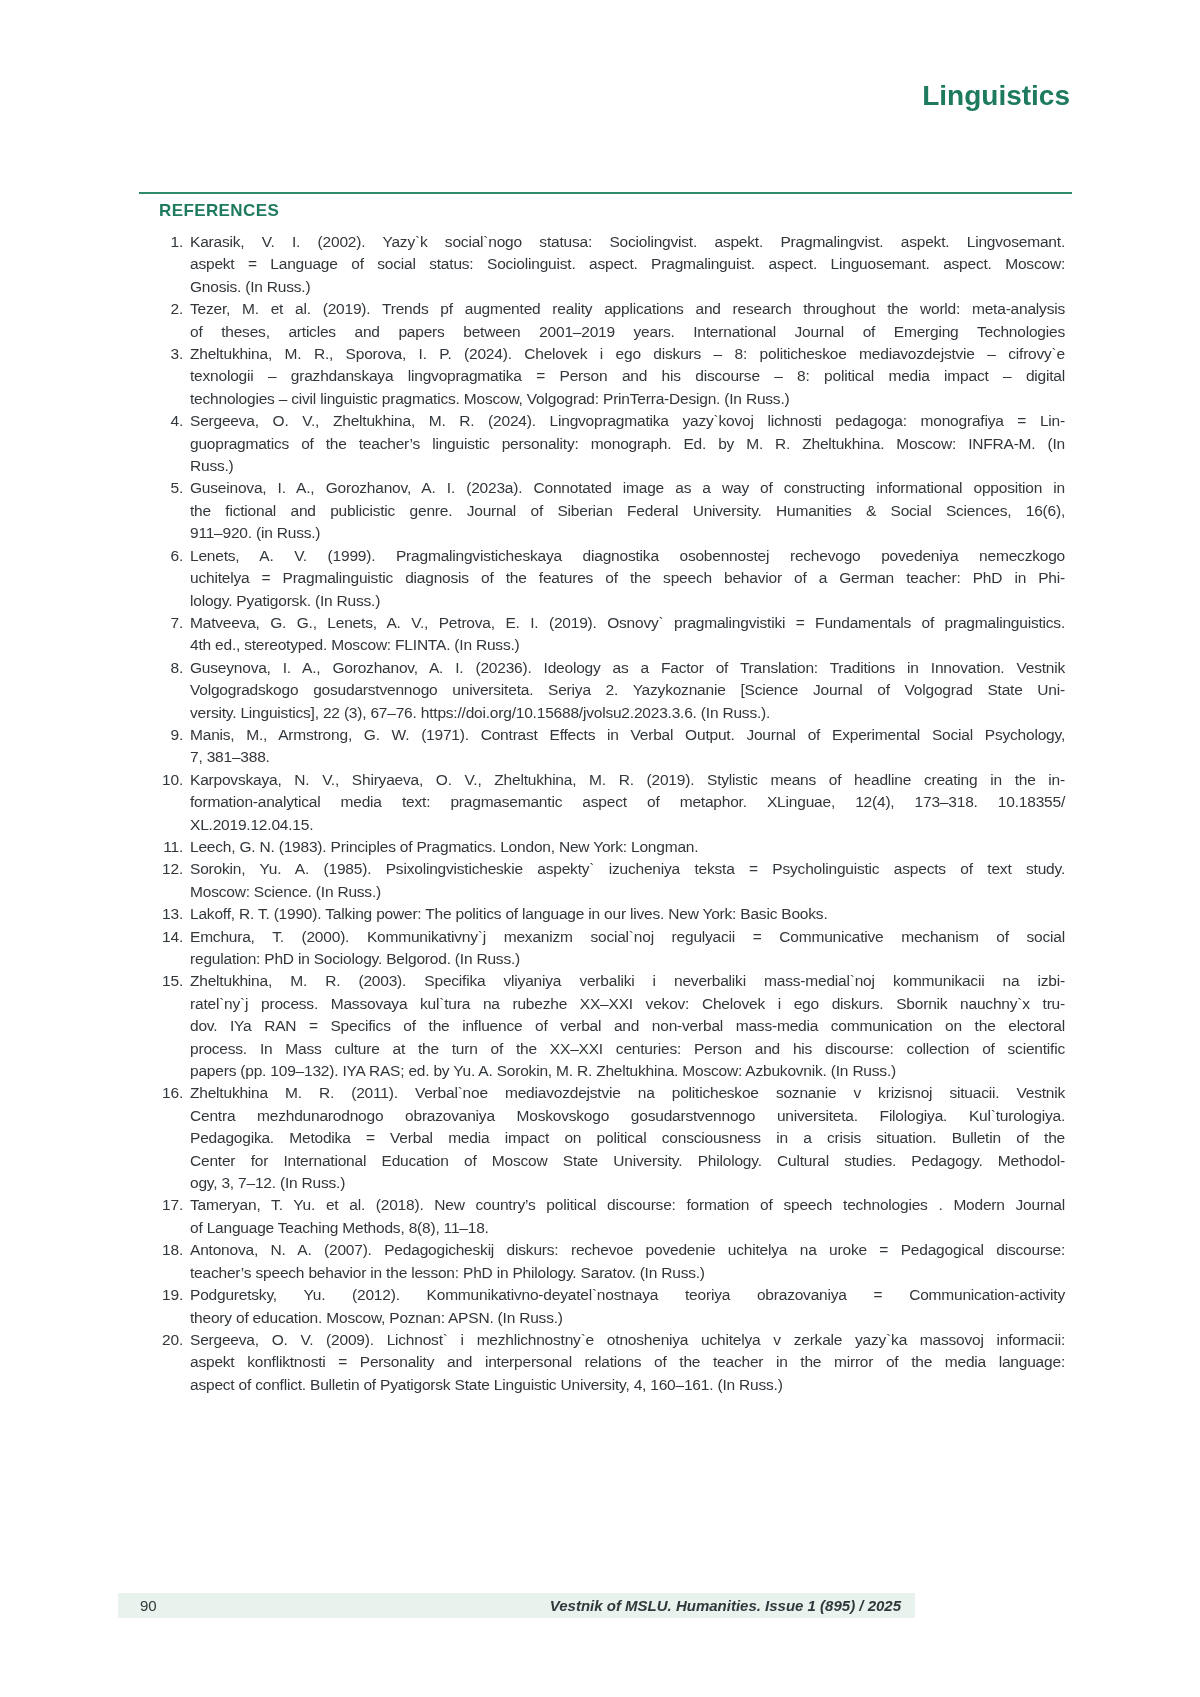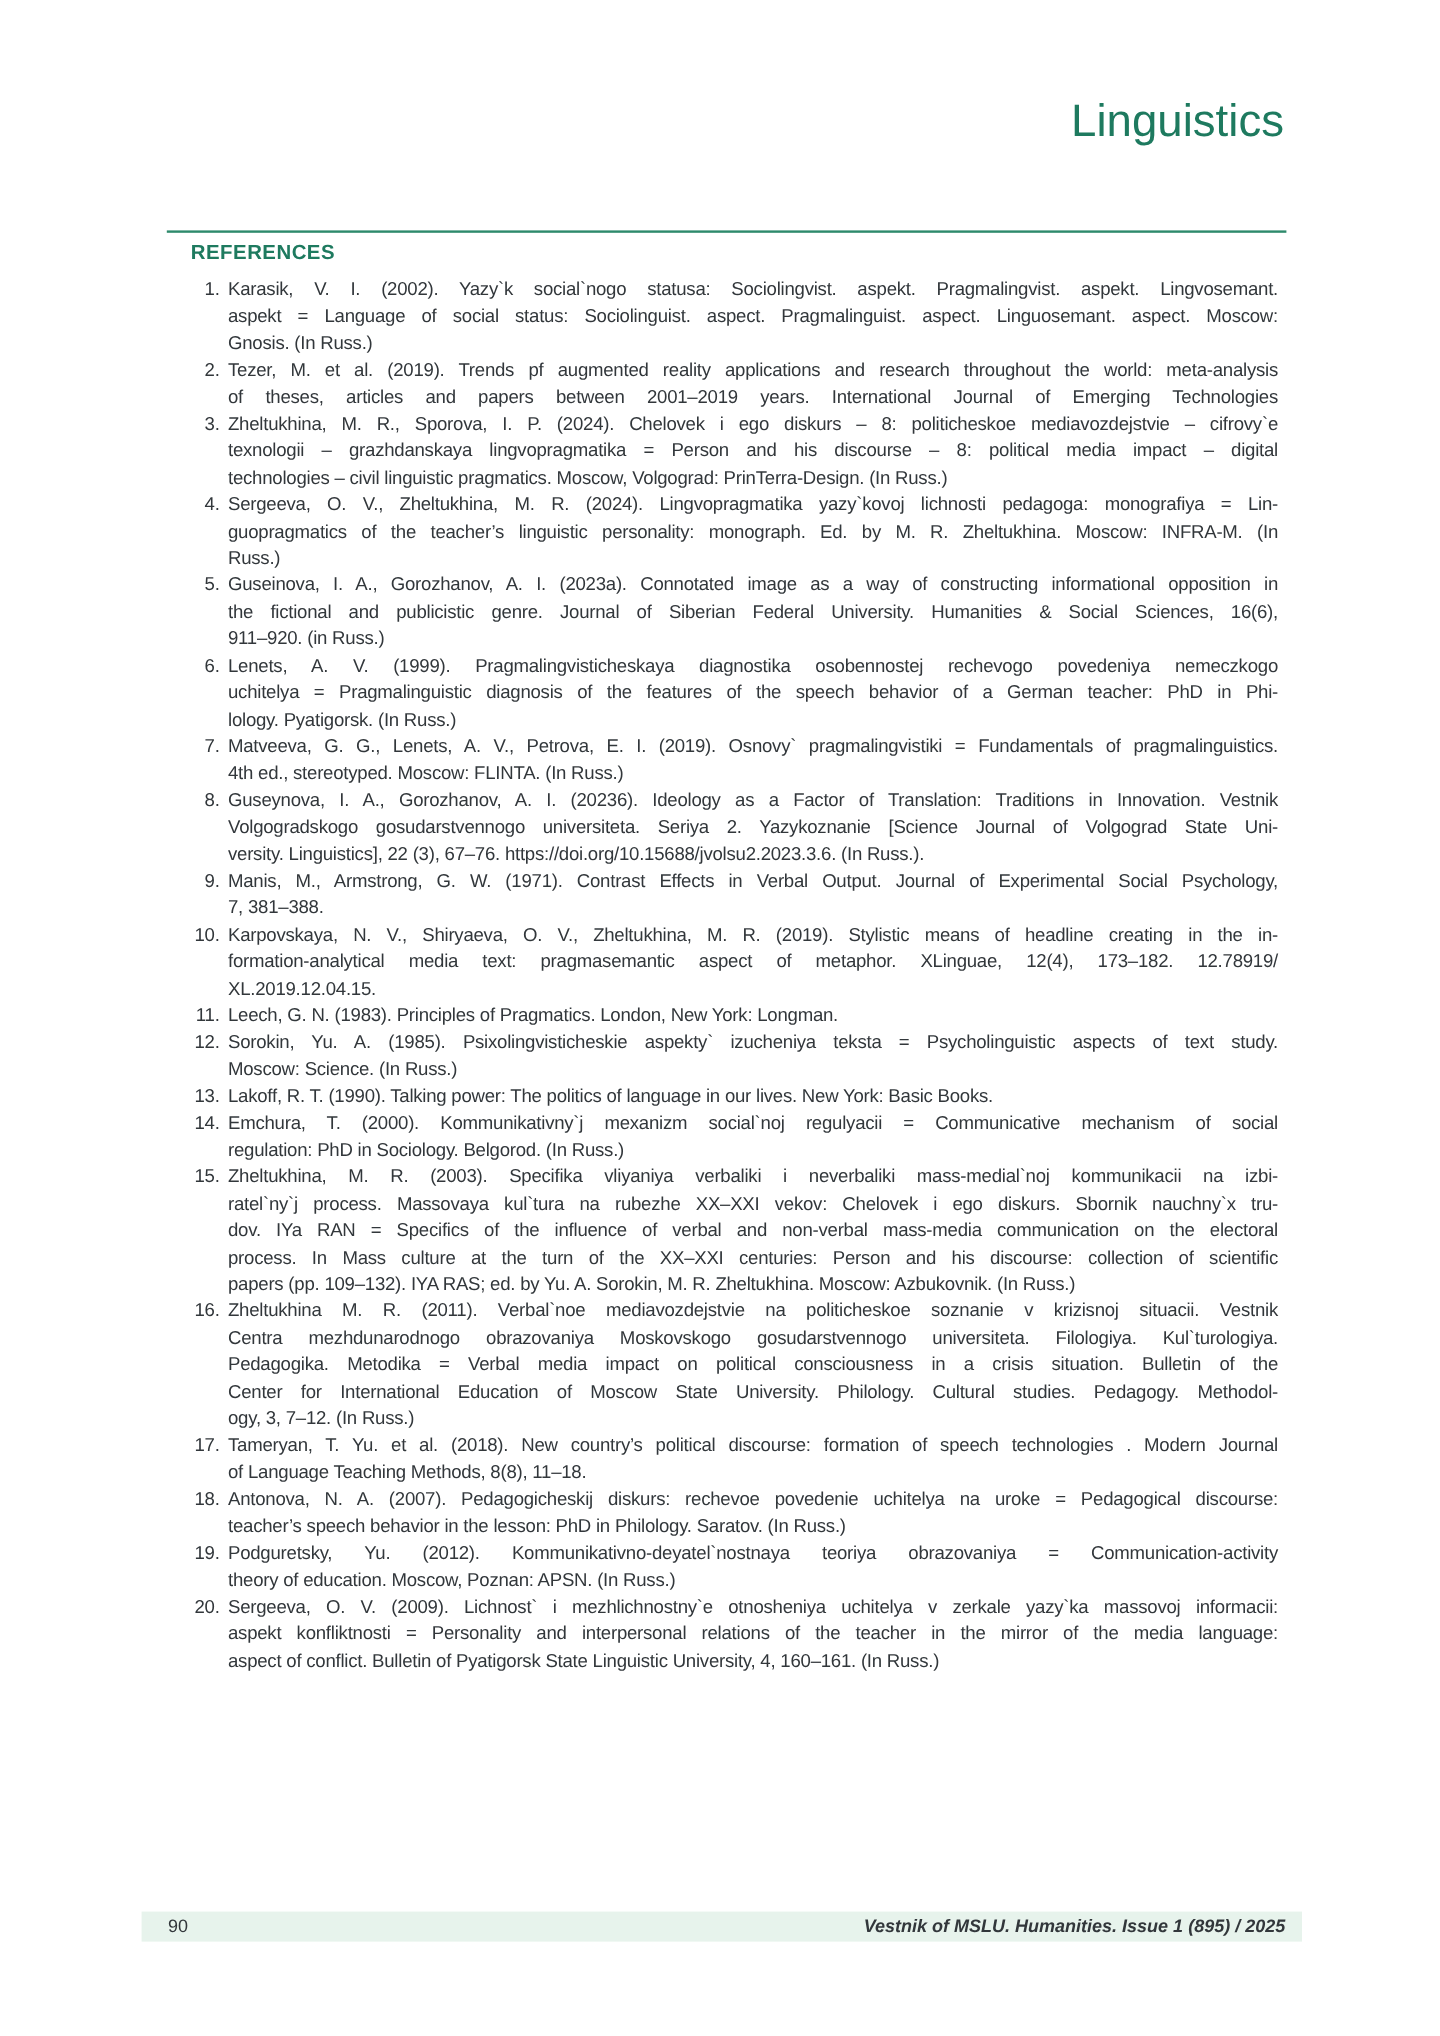--- a/index.html
+++ b/index.html
@@ -9,21 +9,21 @@
     --footer-bg:#e7f3ec;
   }
   html,body{margin:0;padding:0;}
   body{
     width:1200px;height:1697px;background:#ffffff;position:relative;
     font-family:"Liberation Sans", sans-serif;color:var(--body);
     overflow:hidden;
   }
   .section-label{
     position:absolute;top:80px;right:130px;
-    font-size:38px;font-weight:400;color:var(--accent);
+    font-size:28px;font-weight:700;color:var(--accent);
   }
   .divider{
     position:absolute;top:192px;left:139px;width:933px;height:0;
     border-top:2px solid var(--divider);
   }
   .refs-heading{
     position:absolute;top:201px;left:159px;margin:0;
     font-size:17px;font-weight:bold;color:var(--accent);letter-spacing:.4px;
   }
   .refs-list{
@@ -32,21 +32,21 @@
   .ref{
     position:relative;padding-left:32px;
     font-size:15.5px;line-height:22.4px;letter-spacing:-0.2px;
   }
   .num{
     position:absolute;left:0;top:0;width:25px;text-align:right;
   }
   .ln{white-space:normal;}
   .ln.just{text-align:justify;text-align-last:justify;}
   .footer{
-    position:absolute;top:1593px;left:118px;width:967px;height:25px;
+    position:absolute;top:1593px;left:118px;width:797px;height:25px;
     background:var(--footer-bg);box-sizing:border-box;
     display:flex;justify-content:space-between;align-items:center;
     padding:0 14px 0 22px;font-size:15px;
   }
   .journal{font-weight:bold;font-style:italic;text-align:center;}
 </style>
 </head>
 <body>
 
 <div class="section-label">Linguistics</div>
@@ -96,21 +96,21 @@
     <span class="lines"><div class="ln just">Guseynova, I. A., Gorozhanov, A. I. (20236). Ideology as a Factor of Translation: Traditions in Innovation. Vestnik</div><div class="ln just">Volgogradskogo gosudarstvennogo universiteta. Seriya 2. Yazykoznanie [Science Journal of Volgograd State Uni-</div><div class="ln">versity. Linguistics], 22 (3), 67–76. https://doi.org/10.15688/jvolsu2.2023.3.6. (In Russ.).</div></span>
   </div>
 
   <div class="ref">
     <span class="num">9.</span>
     <span class="lines"><div class="ln just">Manis, M., Armstrong, G. W. (1971). Contrast Effects in Verbal Output. Journal of Experimental Social Psychology,</div><div class="ln">7, 381–388.</div></span>
   </div>
 
   <div class="ref">
     <span class="num">10.</span>
-    <span class="lines"><div class="ln just">Karpovskaya, N. V., Shiryaeva, O. V., Zheltukhina, M. R. (2019). Stylistic means of headline creating in the in-</div><div class="ln just">formation-analytical media text: pragmasemantic aspect of metaphor. XLinguae, 12(4), 173–182. 12.78919/</div><div class="ln">XL.2019.12.04.15.</div></span>
+    <span class="lines"><div class="ln just">Karpovskaya, N. V., Shiryaeva, O. V., Zheltukhina, M. R. (2019). Stylistic means of headline creating in the in-</div><div class="ln just">formation-analytical media text: pragmasemantic aspect of metaphor. XLinguae, 12(4), 173–318. 10.18355/</div><div class="ln">XL.2019.12.04.15.</div></span>
   </div>
 
   <div class="ref">
     <span class="num">11.</span>
     <span class="lines"><div class="ln">Leech, G. N. (1983). Principles of Pragmatics. London, New York: Longman.</div></span>
   </div>
 
   <div class="ref">
     <span class="num">12.</span>
     <span class="lines"><div class="ln just">Sorokin, Yu. A. (1985). Psixolingvisticheskie aspekty` izucheniya teksta = Psycholinguistic aspects of text study.</div><div class="ln">Moscow: Science. (In Russ.)</div></span>

